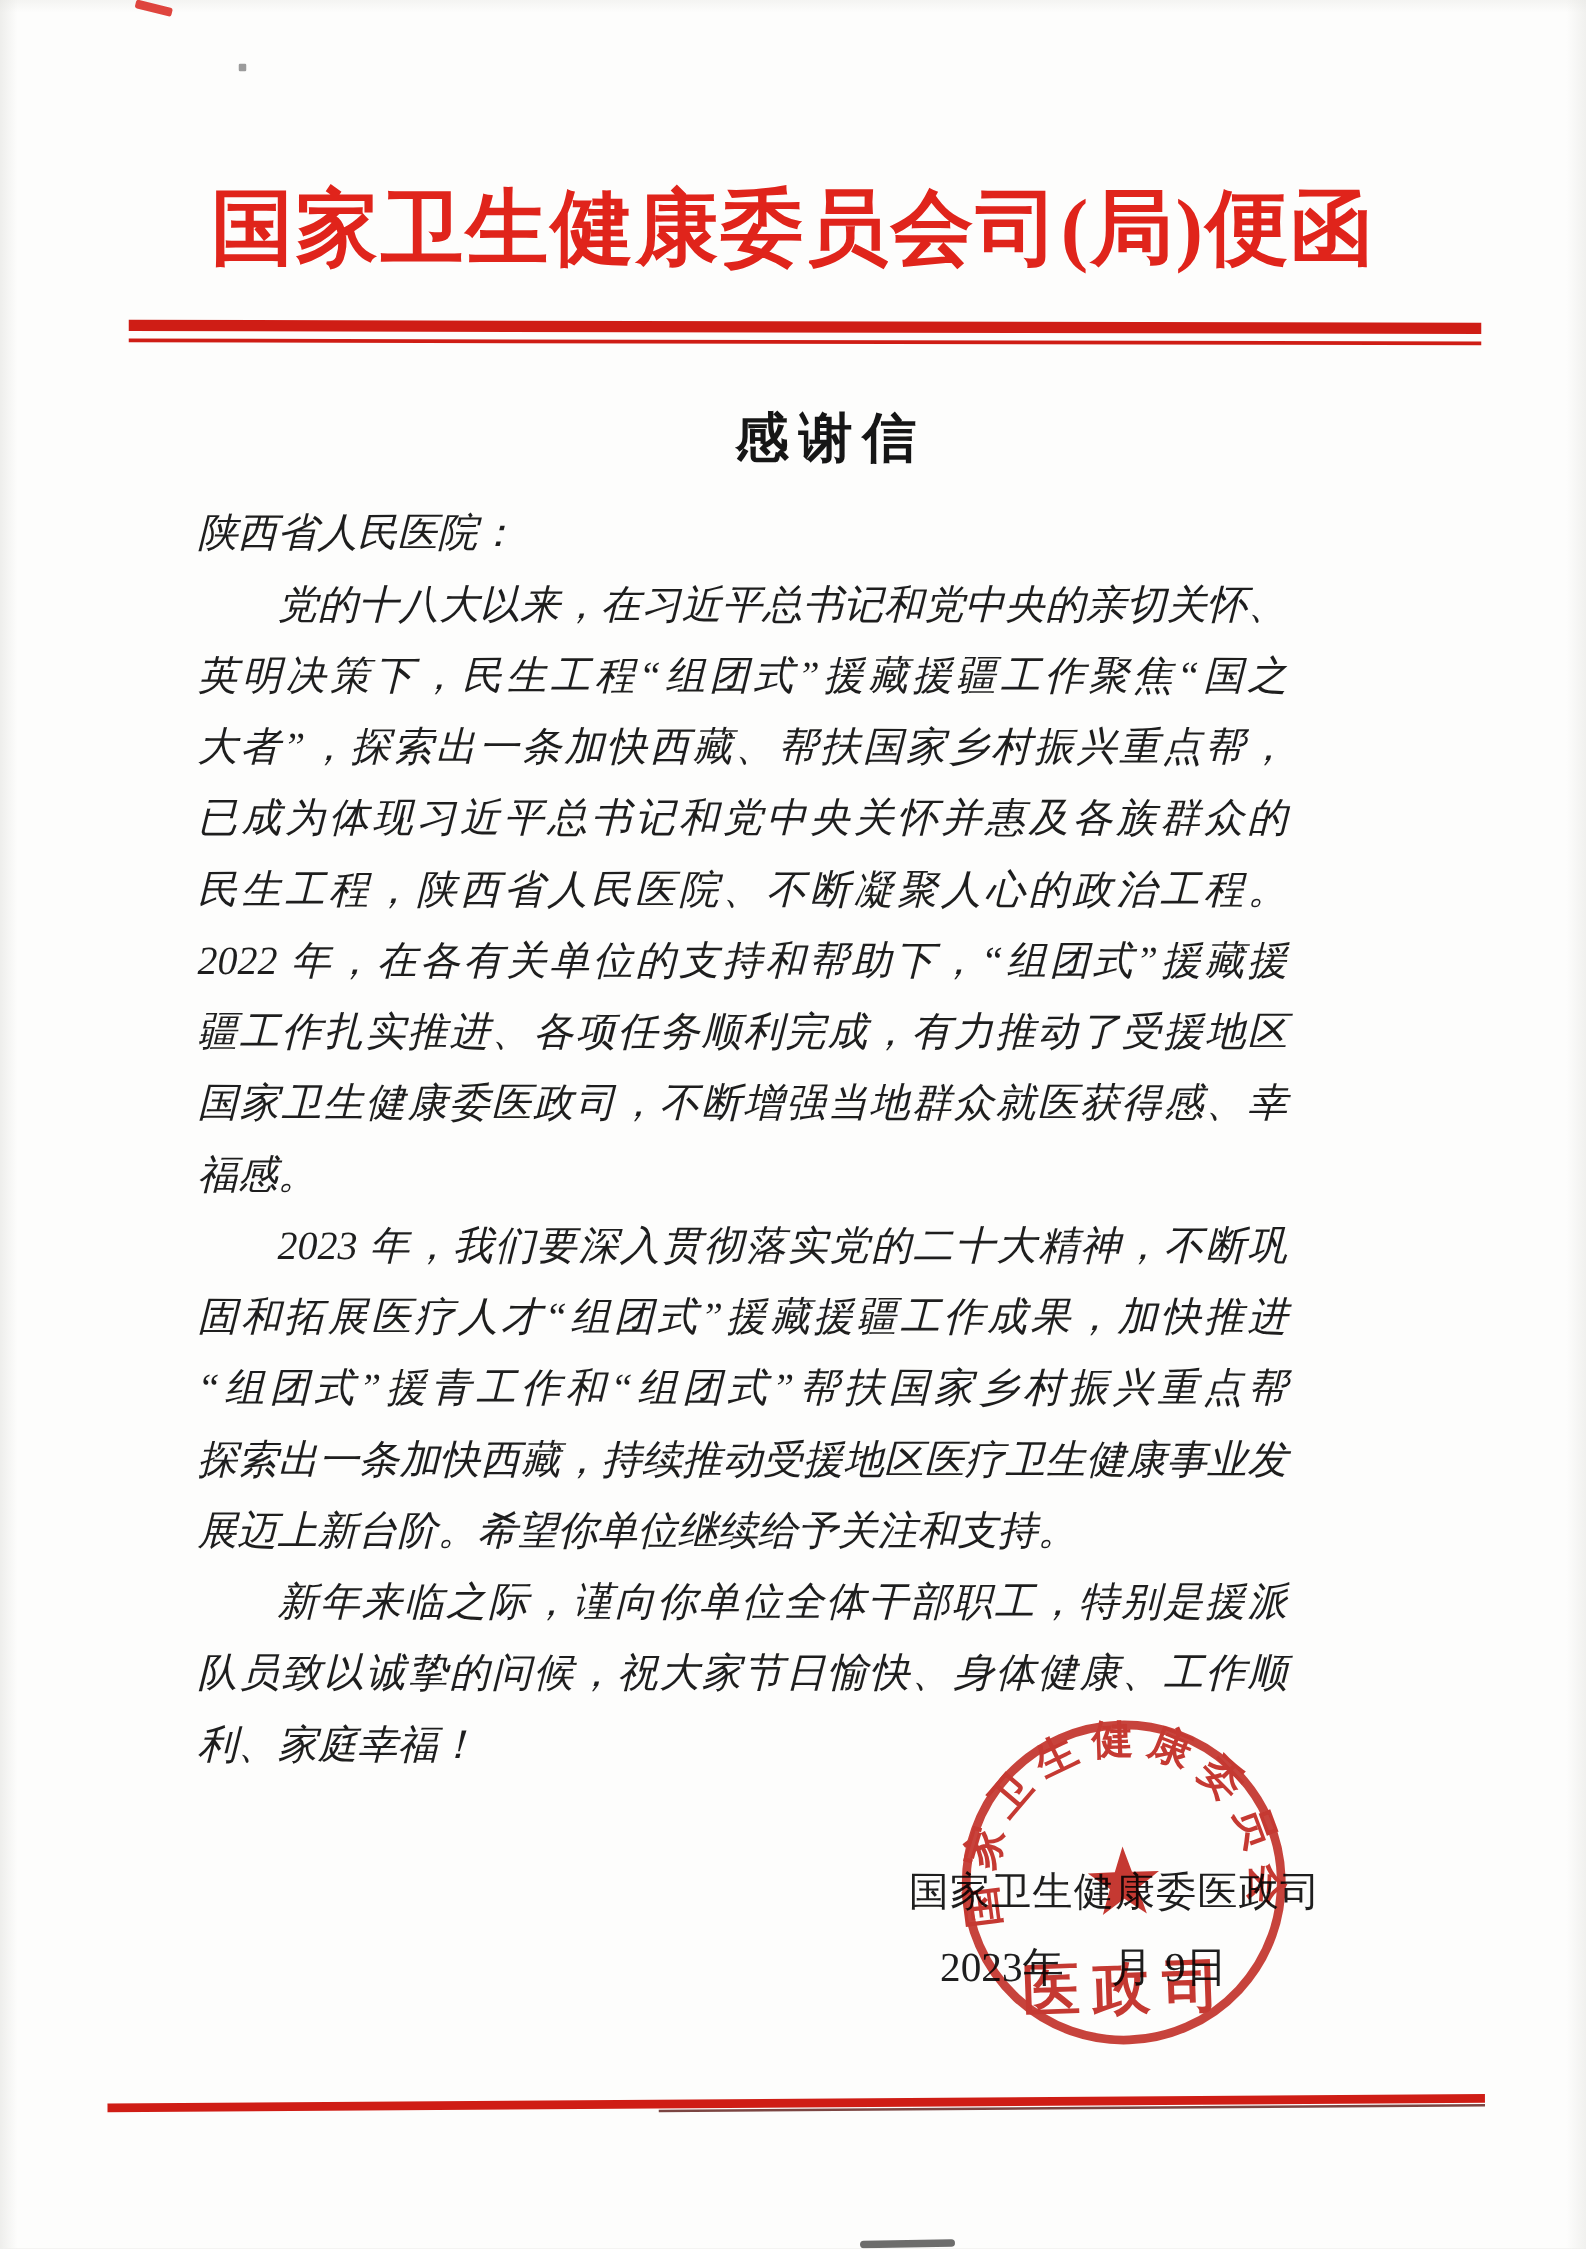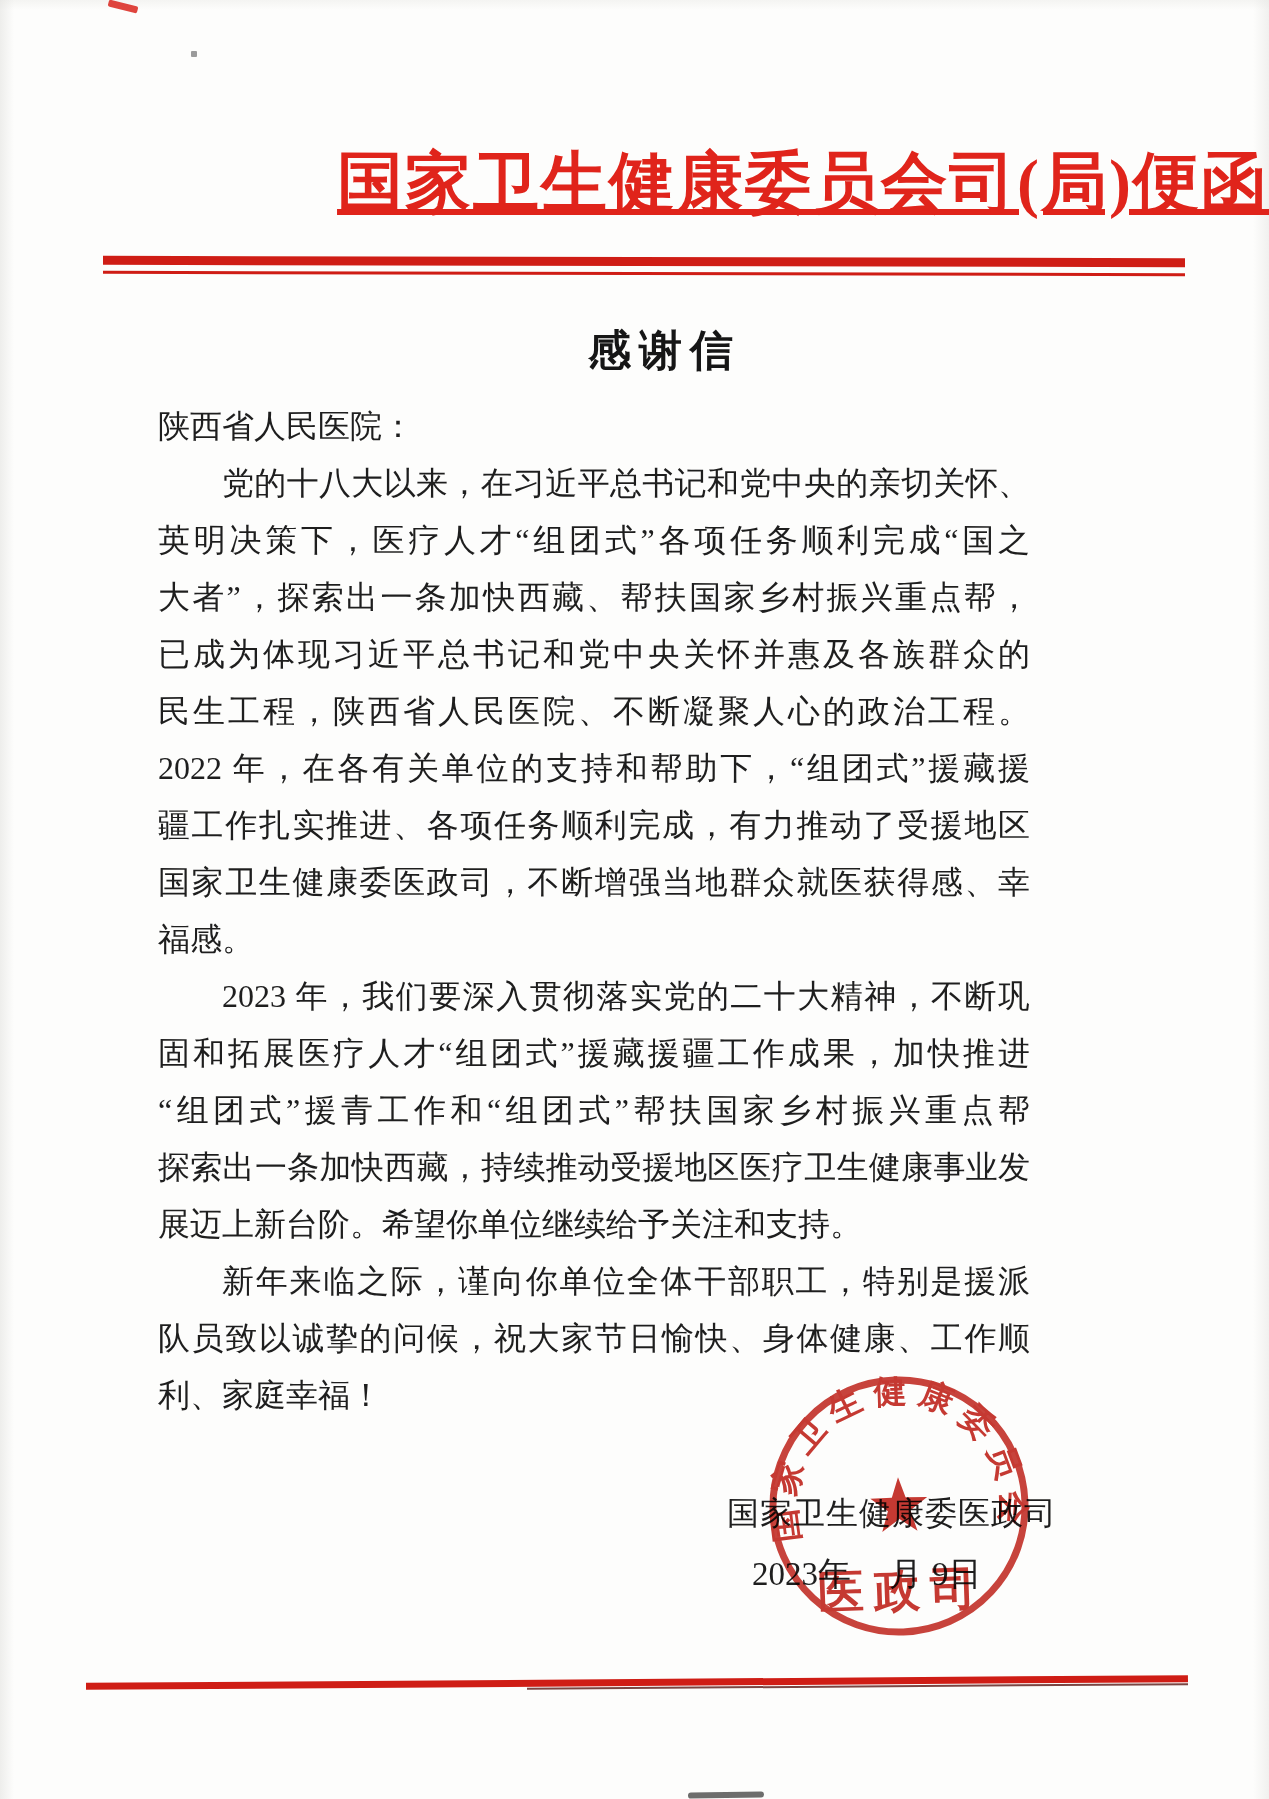--- a/index.html
+++ b/index.html
@@ -10,40 +10,39 @@
     background:
       linear-gradient(90deg, rgba(225,225,222,.55) 0px, rgba(255,255,255,0) 14px),
       linear-gradient(270deg, rgba(228,228,225,.5) 0px, rgba(255,255,255,0) 16px),
       linear-gradient(180deg, rgba(238,238,235,.6) 0px, rgba(255,255,255,0) 10px),
       #fdfdfc;
     overflow:hidden;
     font-family:"Liberation Serif","DejaVu Serif",serif;
   }
   .letterhead{
     position:absolute;top:138px;left:0;width:100%;
-    text-align:right;
+    text-align:center;
     font-size:66px;font-weight:bold;
     color:#e0241b;
     letter-spacing:2px;
     white-space:nowrap;
-    text-decoration:underline;
   }
   .rule{position:absolute;left:103px;width:1082px;background:#cf1d15;}
   .rule-thick{top:257px;height:9px;transform:rotate(.12deg);}
   .rule-thin{top:272px;height:3px;transform:rotate(.12deg);}
   .doc-title{
     position:absolute;top:322px;left:0;width:100%;
     text-align:center;
     font-size:43px;font-weight:bold;color:#161616;
     letter-spacing:8px;
     margin-left:30px;
   }
   .body-text{
     position:absolute;top:398px;left:158px;width:872px;
-    font-size:32px;color:#1e1e1e;
+    font-size:32px;color:#1e1e1e;font-style:italic;
   }
   .line{
     height:57px;line-height:57px;
     white-space:nowrap;
   }
   .jl{ 
     white-space:normal;
     text-align:justify;
     text-align-last:justify;
   }
@@ -97,21 +96,21 @@
 
   <div class="rule rule-thick"></div>
   <div class="rule rule-thin"></div>
 
   <div class="doc-title">感谢信</div>
 
   <div class="body-text">
     <div class="line">陕西省人民医院：</div>
 
     <div class="line jl ind">党的十八大以来，在习近平总书记和党中央的亲切关怀、</div>
-    <div class="line jl">英明决策下，医疗人才“组团式”各项任务顺利完成“国之</div>
+    <div class="line jl">英明决策下，民生工程“组团式”援藏援疆工作聚焦“国之</div>
     <div class="line jl">大者”，探索出一条加快西藏、帮扶国家乡村振兴重点帮，</div>
     <div class="line jl">已成为体现习近平总书记和党中央关怀并惠及各族群众的</div>
     <div class="line jl">民生工程，陕西省人民医院、不断凝聚人心的政治工程。</div>
     <div class="line jl">2022 年，在各有关单位的支持和帮助下，“组团式”援藏援</div>
     <div class="line jl">疆工作扎实推进、各项任务顺利完成，有力推动了受援地区</div>
     <div class="line jl">国家卫生健康委医政司，不断增强当地群众就医获得感、幸</div>
     <div class="line">福感。</div>
 
     <div class="line jl ind">2023 年，我们要深入贯彻落实党的二十大精神，不断巩</div>
     <div class="line jl">固和拓展医疗人才“组团式”援藏援疆工作成果，加快推进</div>

